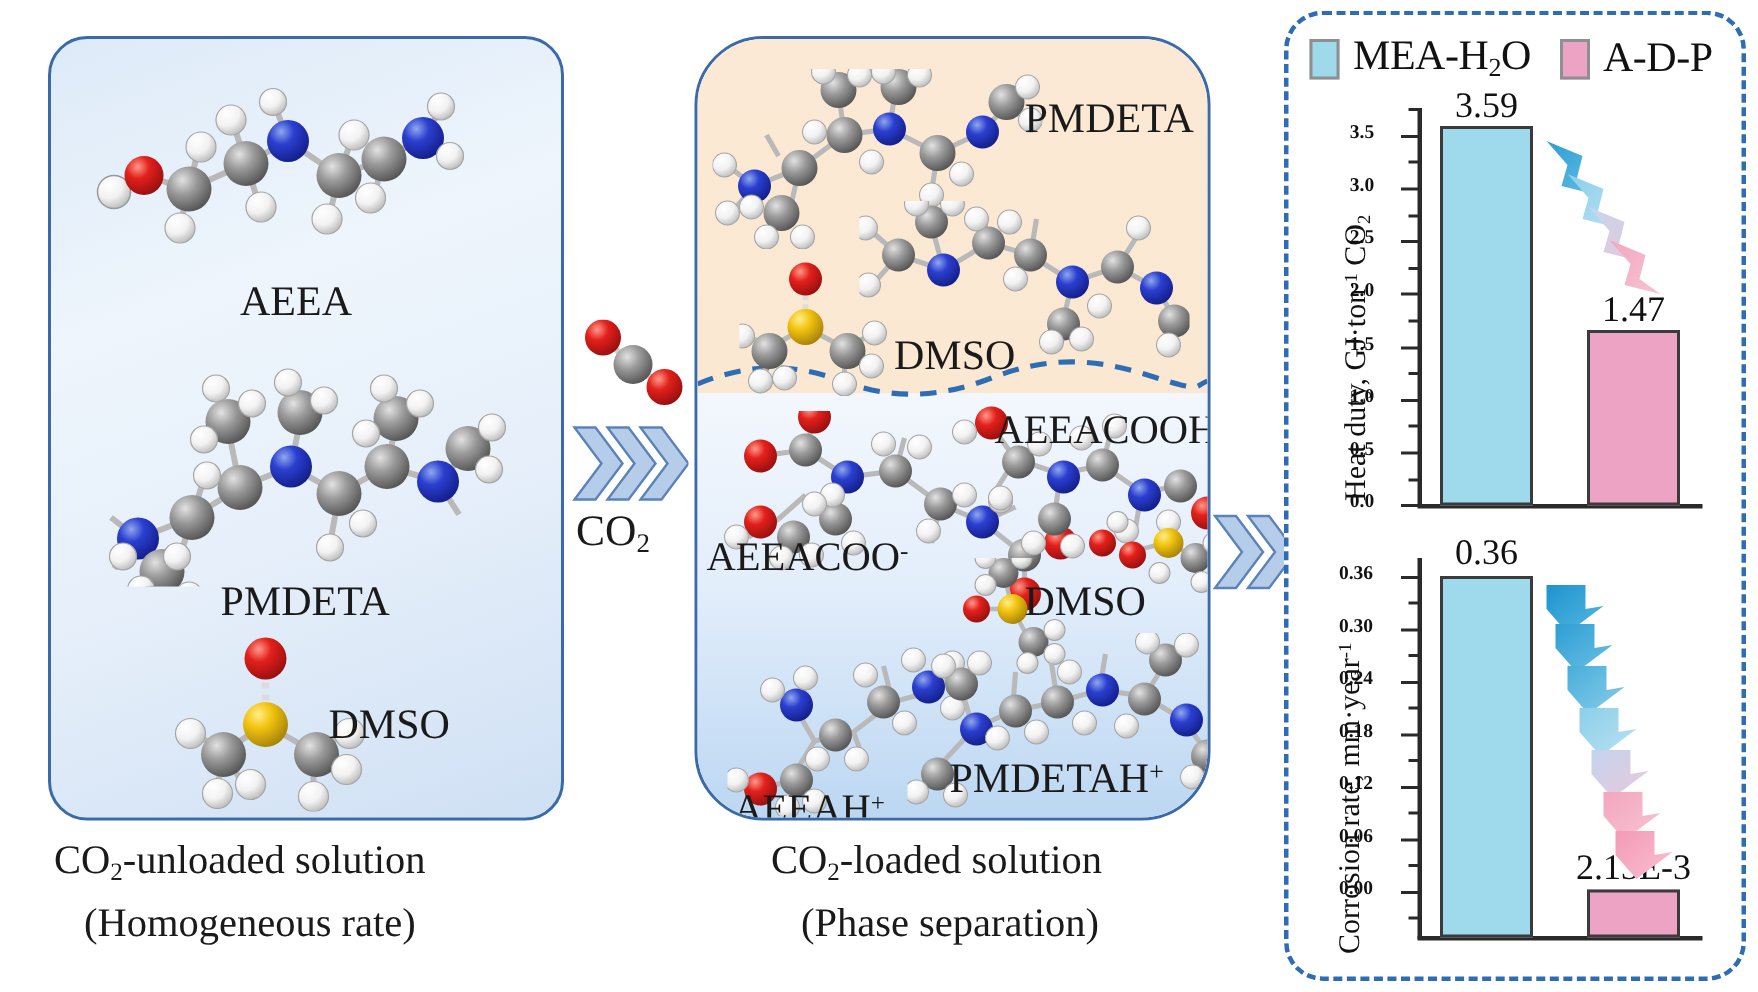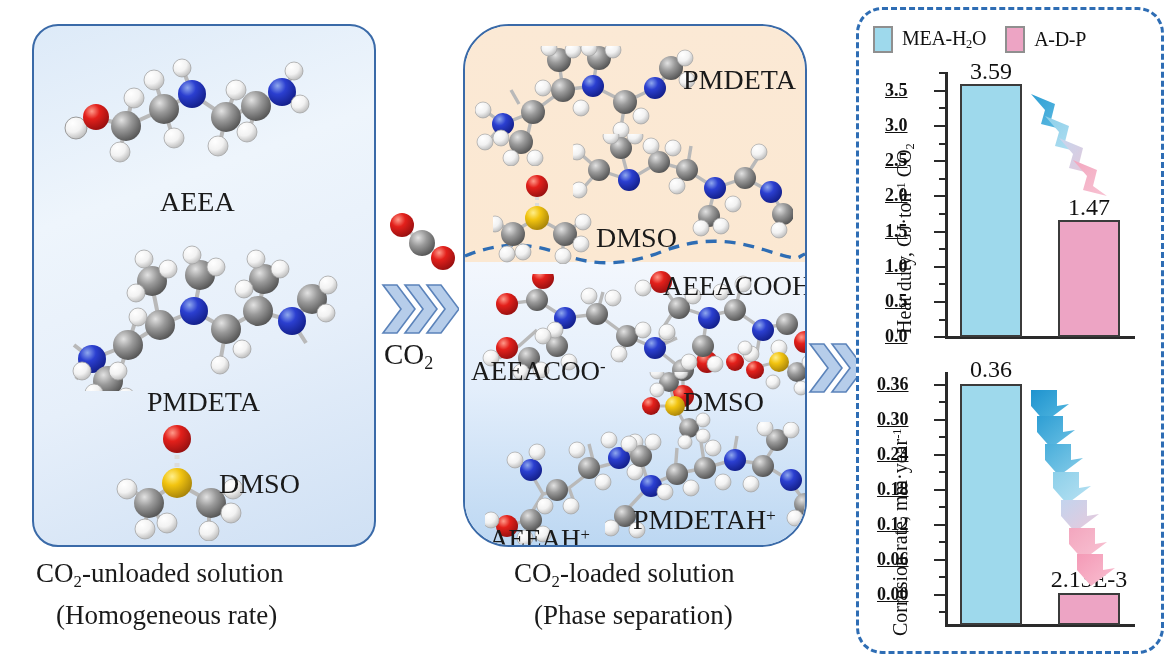--- a/index.html
+++ b/index.html
@@ -28,27 +28,27 @@
 
   
   .chev-group{position:absolute;}
 
   
   .chart-card{position:absolute;left:856px;top:7px;width:308px;height:647px;
       border:3px dashed #2e6db4;border-radius:26px;box-sizing:border-box;background:#fff;}
   .legend{position:absolute;left:14px;top:11px;width:282px;height:36px;
       display:flex;align-items:center;gap:9px;}
   .sw{width:20px;height:27px;border:2px solid #8f8f8f;box-sizing:border-box;}
-  .leg-text{font-size:20px;line-height:1;letter-spacing:-.3px;font-family:Liberation Serif, serif;}
+  .leg-text{font-size:28px;line-height:1;letter-spacing:-.3px;font-family:Liberation Serif, serif;}
 
   .plot{position:absolute;}
   .axis-line{position:absolute;background:#2a2a2a;}
   .tick{position:absolute;background:#2a2a2a;height:2px;}
-  .ticklabel{position:absolute;font-size:18px;font-weight:bold;text-align:left;
-      font-family:"Liberation Serif",serif;text-decoration:underline;}
+  .ticklabel{position:absolute;font-size:13px;font-weight:bold;text-align:center;
+      font-family:"Liberation Serif",serif;}
   .ytitle{position:absolute;font-size:20px;transform-origin:0 0;white-space:nowrap;}
   .bar{position:absolute;border:2px solid #3b3b3b;box-sizing:border-box;}
   .barval{position:absolute;font-size:24px;text-align:center;white-space:nowrap;}
 </style>
 </head>
 <body>
 
 <div class="beaker beaker-left">
   <svg class="mol" style="left:10px;top:28px;" width="310" height="130" viewBox="0 0 310 130">
     <defs>

